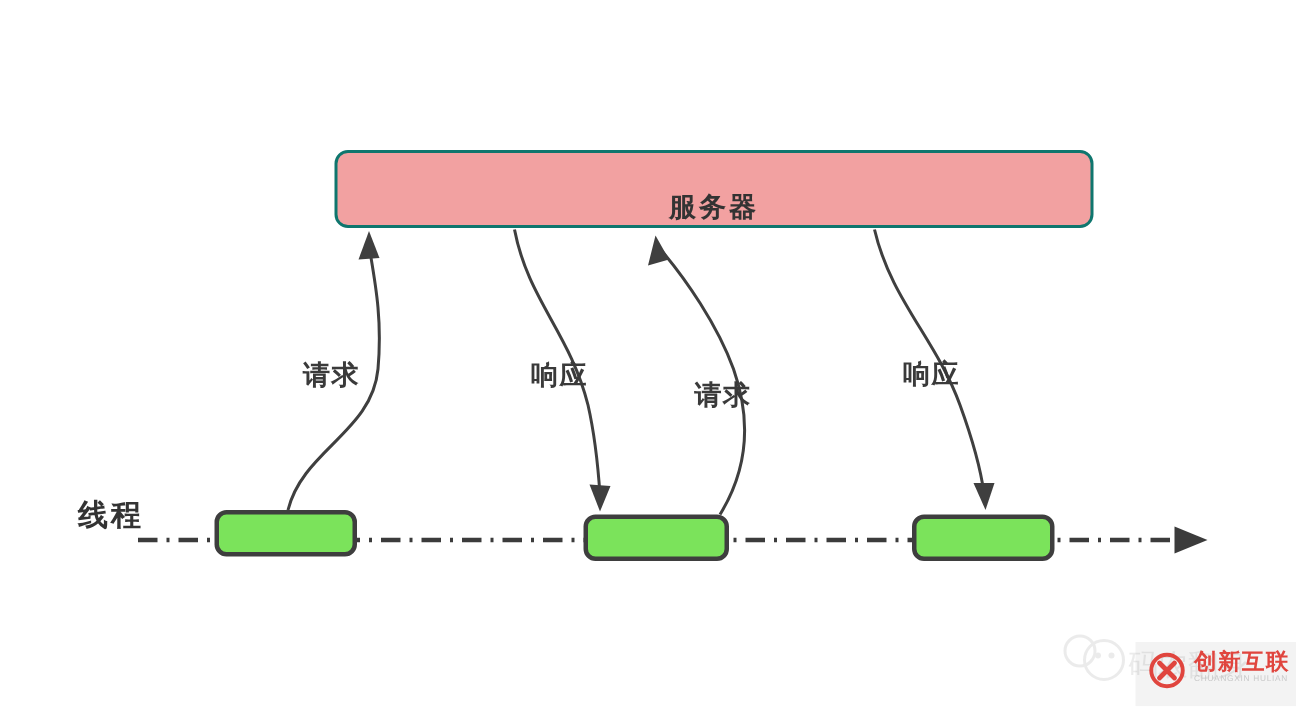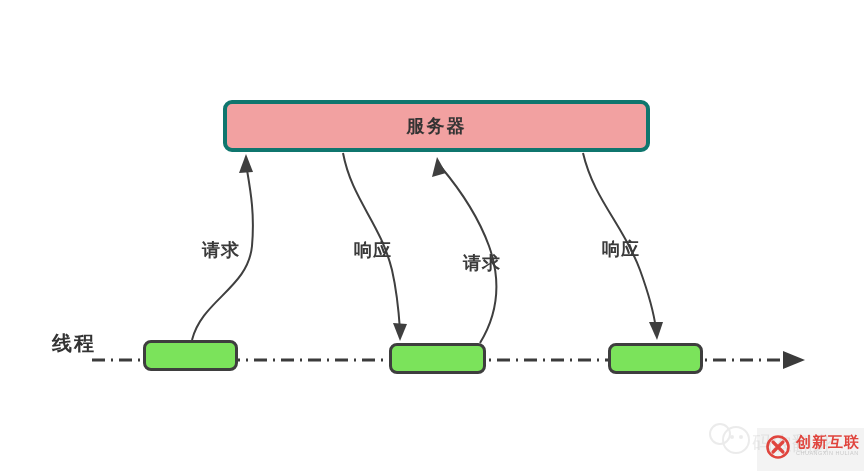--- a/index.html
+++ b/index.html
@@ -16,27 +16,27 @@
     overflow: hidden;
   }
   #wires {
     position: absolute;
     left: 0; top: 0;
     z-index: 1;
   }
   .server-box {
     position: absolute;
     left: 223px; top: 100px;
-    width: 427px; height: 52px;
+    width: 506px; height: 52px;
     background: #f2a1a1;
-    border: 4px solid #0f766e;
+    border: 2px solid #0f766e;
     border-radius: 9px;
     box-sizing: border-box;
     display: flex;
-    align-items: center;
+    align-items: flex-end;
     justify-content: center;
     z-index: 2;
   }
   .server-label {
     font-size: 18px;
     font-weight: bold;
     color: #333333;
     letter-spacing: 2px;
   }
   .thread-label {

